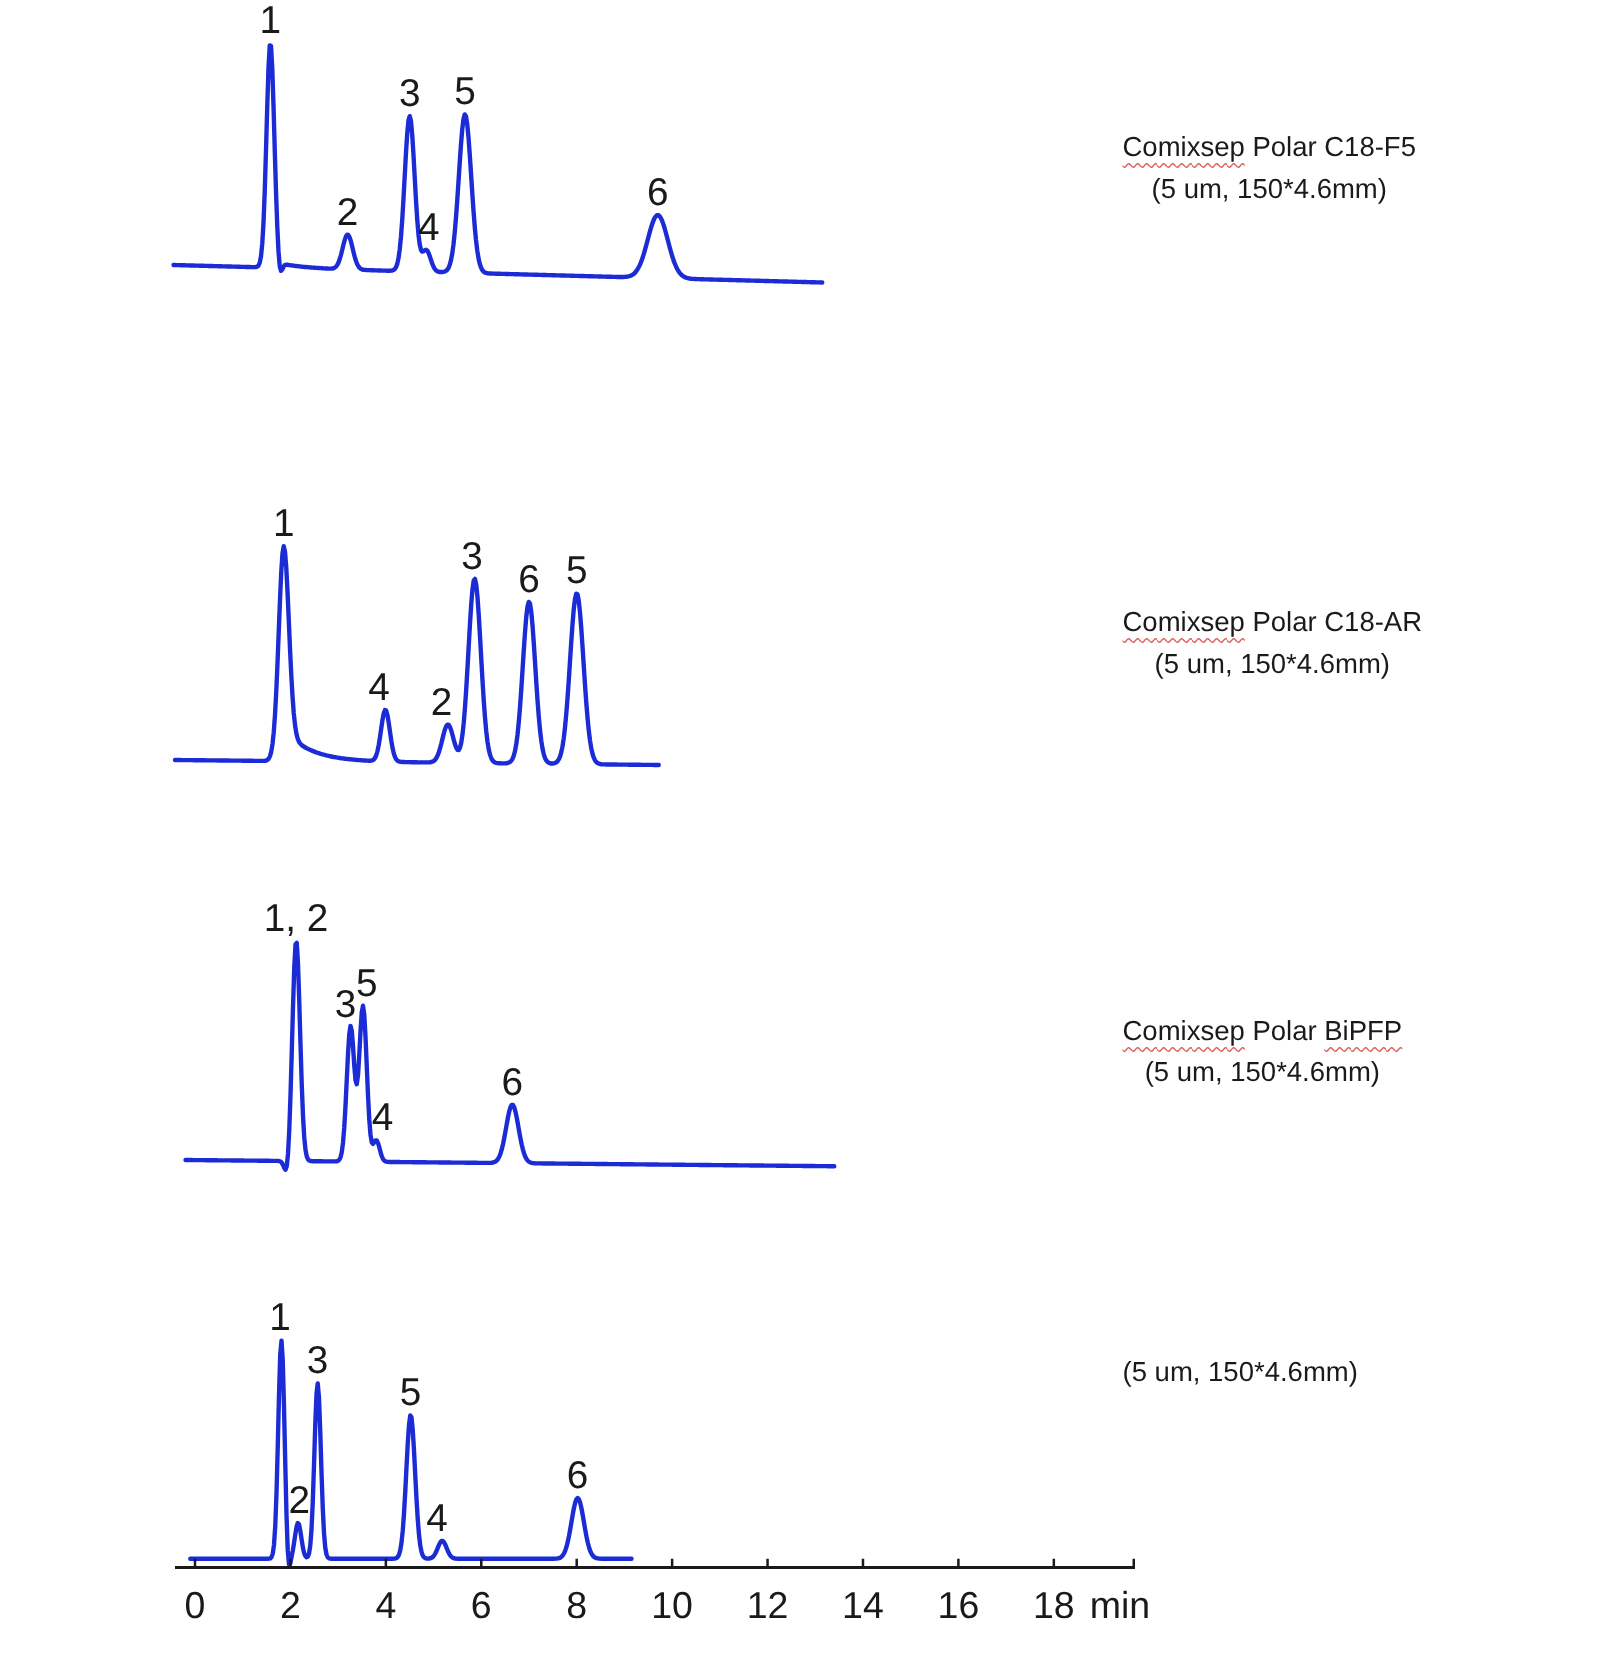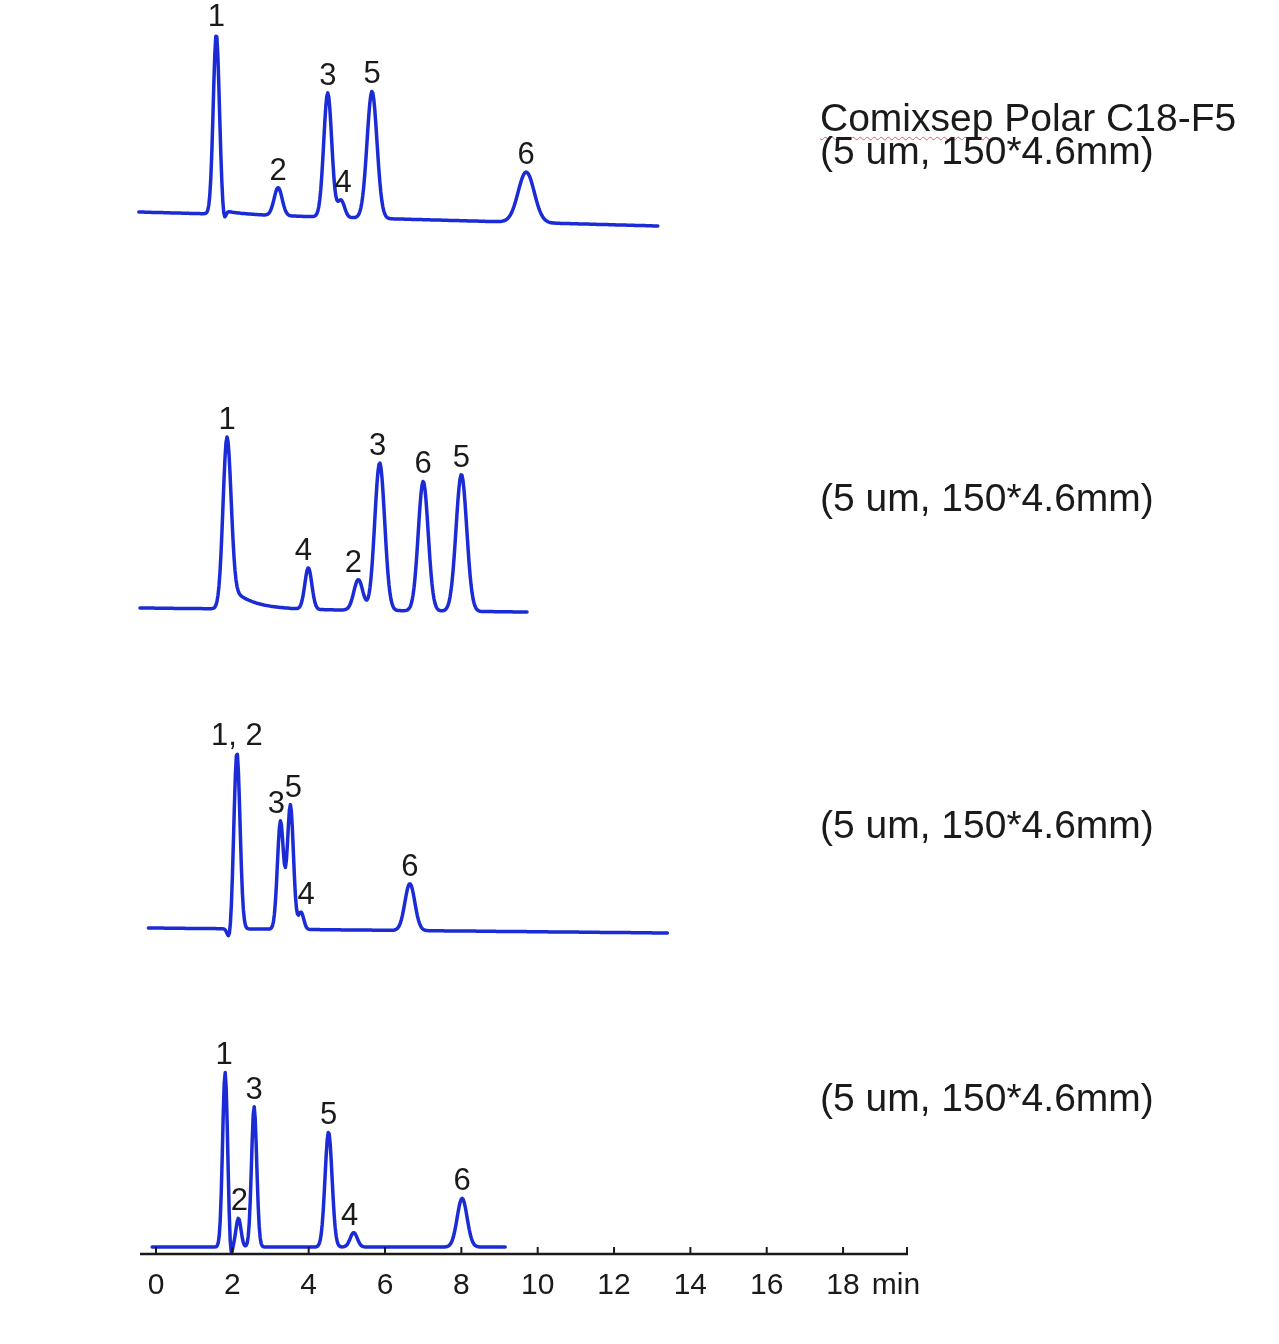--- a/index.html
+++ b/index.html
@@ -2,22 +2,22 @@
 <html style="--squig: #e06060; --txt: #1a1a1a;"><head>
 <meta charset="utf-8">
 <style>
   html,body { margin:0; padding:0; background:#ffffff; }
   .stage {
     position:relative; width:1279px; height:1344px; background:#fff;
     overflow:hidden; font-family:"Liberation Sans", sans-serif;
   }
   #chart-svg { position:absolute; left:0; top:0; }
   .collabel {
-    position:absolute; left:820px; color:var(--txt,#1a1a1a);
-    font-size:39px; line-height:33px; white-space:nowrap;
+    position:absolute; left:898px; color:var(--txt,#1a1a1a);
+    font-size:22px; line-height:33px; white-space:nowrap;text-align:center;
   }
   .collabel .sp {
     text-decoration:underline;
     text-decoration-style:wavy;
     text-decoration-color:var(--squig,#e06060);
     text-decoration-thickness:1px;
     text-underline-offset:5px;
   }
 </style>
 </head>
@@ -76,23 +76,25 @@
       <line x1="907" y1="1254" x2="907" y2="1247" stroke="#1a1a1a" stroke-width="2"></line>
       <text x="896" y="1294" text-anchor="middle" fill="#1a1a1a" font-size="30" font-family="&quot;Liberation Sans&quot;, sans-serif">min</text>
     </svg>
 
   <div class="collabel" style="top:101px">
     <div><span class="sp">Comixsep</span><span> Polar C18-F5</span></div>
     <div>(5 um, 150*4.6mm)</div>
   </div>
 
   <div class="collabel" style="top:481px">
+    <div><span class="sp">Comixsep</span><span> Polar C18-AR</span></div>
     <div>(5 um, 150*4.6mm)</div>
   </div>
 
   <div class="collabel" style="top:808px">
+    <div><span class="sp">Comixsep</span><span> Polar </span><span class="sp">BiPFP</span></div>
     <div>(5 um, 150*4.6mm)</div>
   </div>
 
   <div class="collabel" style="top:1081px">
     <div>(5 um, 150*4.6mm)</div>
   </div>
 </div>
 
 </body></html>

